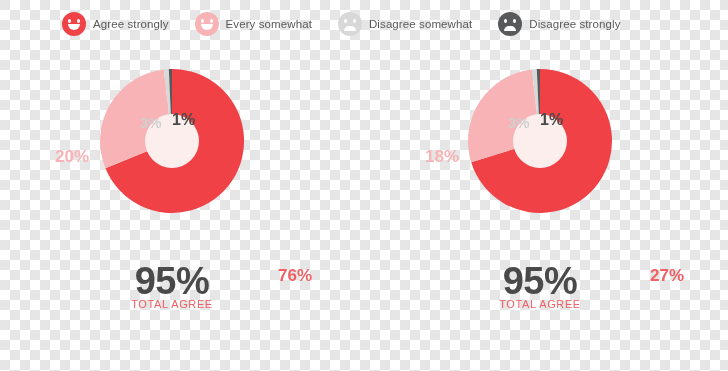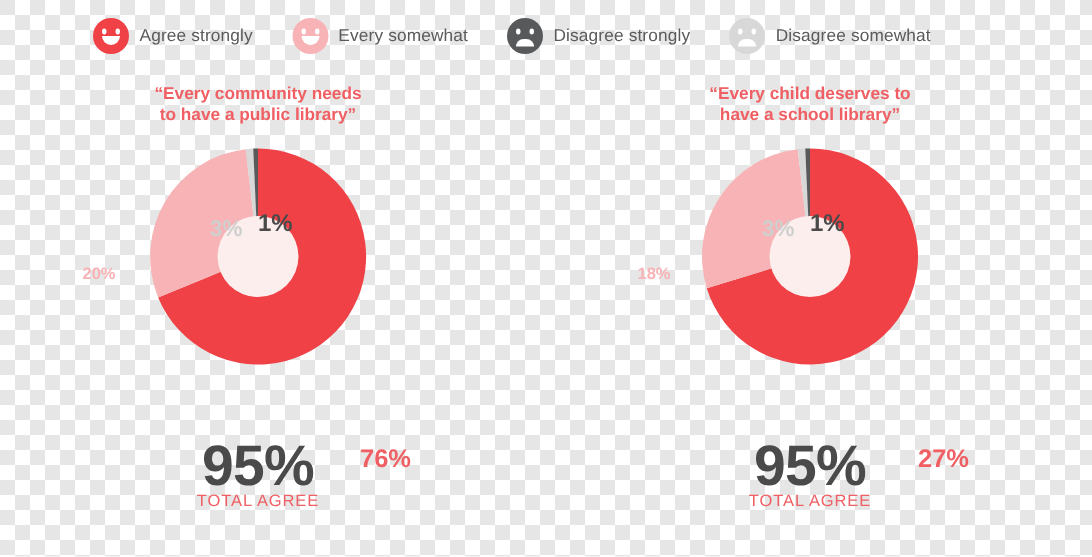--- a/index.html
+++ b/index.html
@@ -103,22 +103,22 @@
     position: absolute;
     left: 75px;
     top: 8px;
   }
 
   .pct {
     position: absolute;
     font-weight: bold;
     white-space: nowrap;
   }
-  .pct-main   { font-size: 17px; color: #ef5f63; }
-  .pct-some   { font-size: 11px; color: #f7b3b5; }
+  .pct-main   { font-size: 17px; color: #ef5f63; margin-left: 38px; }
+  .pct-some   { font-size: 17px; color: #f7b3b5; }
   .pct-dis-s  { font-size: 15px; color: #cfcfcf; }
   .pct-dis-st { font-size: 16px; color: #4a4a4a; }
 
   .total-block {
     text-align: center;
     margin-top: 2px;
   }
   .total-num {
     font-size: 38px;
     font-weight: bold;
@@ -151,42 +151,40 @@
   <div class="legend-item">
     <span class="legend-face" style="background:#f7b3b5">
       <span class="eye l"></span>
         <span class="eye r"></span>
         <span class="mouth"></span>
     </span>
     <span class="legend-label">Every somewhat</span>
   </div>
 
   <div class="legend-item">
+    <span class="legend-face frown" style="background:#d8d8d8">
+      <span class="eye l"></span>
+        <span class="eye r"></span>
+        <span class="mouth"></span>
+    </span>
+    <span class="legend-label">Disagree somewhat</span>
+  </div>
+
+  <div class="legend-item">
     <span class="legend-face frown" style="background:#58595b">
       <span class="eye l"></span>
         <span class="eye r"></span>
         <span class="mouth"></span>
     </span>
     <span class="legend-label">Disagree strongly</span>
   </div>
 
-  <div class="legend-item">
-    <span class="legend-face frown" style="background:#d8d8d8">
-      <span class="eye l"></span>
-        <span class="eye r"></span>
-        <span class="mouth"></span>
-    </span>
-    <span class="legend-label">Disagree somewhat</span>
-  </div>
-
 </div>
 
 <div class="panel" id="panel-left">
-  <div class="panel-title">“Every community needs
-to have a public library”</div>
 
   <div class="donut-wrap">
     <svg class="donut-svg" width="150" height="150" viewBox="0 0 150 150">
 
       <g transform="translate(75,75)">
 
         <path fill="#ef4146" d="M 0 0 L 0 -72 A 72 72 0 1 1 -66.56 27.26 Z"></path>
 
         <path fill="#f7b3b5" d="M 0 0 L -66.56 27.26 A 72 72 0 0 1 -8.14 -71.54 Z"></path>
 
@@ -203,22 +201,20 @@
     <span class="pct pct-main" style="left:218px; top:208px;">76%</span>
   </div>
 
   <div class="total-block">
     <div class="total-num">95%</div>
     <div class="total-label">TOTAL AGREE</div>
   </div>
 </div>
 
 <div class="panel" id="panel-right">
-  <div class="panel-title">“Every child deserves to
-have a school library”</div>
 
   <div class="donut-wrap">
     <svg class="donut-svg" width="150" height="150" viewBox="0 0 150 150">
       <g transform="translate(75,75)">
 
         <path fill="#ef4146" d="M 0 0 L 0 -72 A 72 72 0 1 1 -68.81 21.17 Z"></path>
 
         <path fill="#f7b3b5" d="M 0 0 L -68.81 21.17 A 72 72 0 0 1 -8.14 -71.54 Z"></path>
 
         <path fill="#d8d8d8" d="M 0 0 L -8.14 -71.54 A 72 72 0 0 1 -3.17 -71.93 Z"></path>

